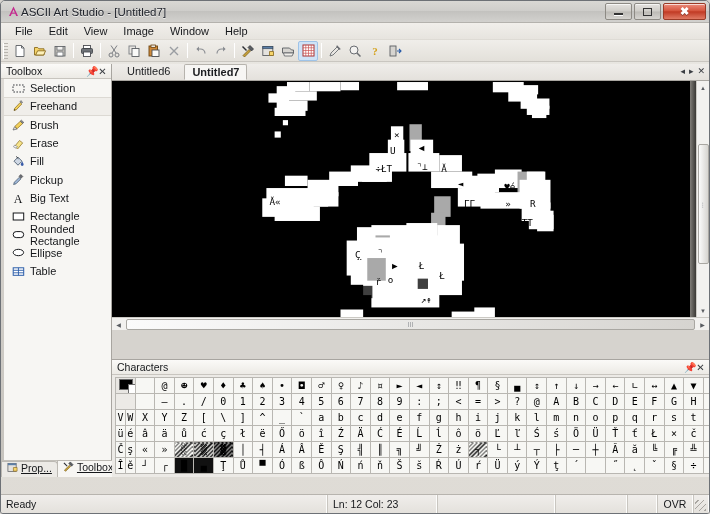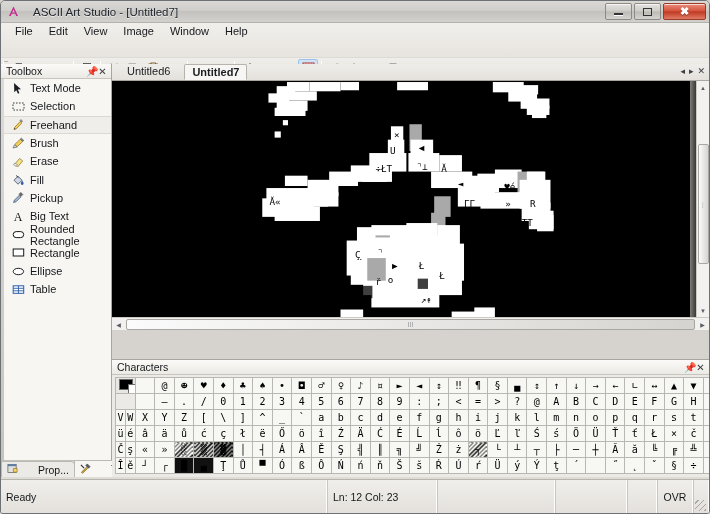--- a/index.html
+++ b/index.html
@@ -28,21 +28,21 @@
     padding-left: 5px;
     position: relative;
   }
   #app-icon {
     width: 14px; height: 14px;
     display: inline-flex; align-items: center; justify-content: center;
     color: #c02a8a; font-weight: bold; font-size: 12px;
     font-family: "Liberation Serif", serif;
   }
   #title-text {
-    margin-left: 13px;
+    margin-left: 1px;
     font-size: 11.5px;
     color: #20242c;
     text-shadow: 0 1px 0 #ffffffaa;
     white-space: nowrap;
   }
   #win-btns {
     position: absolute; right: 3px; top: 2px;
     display: flex; gap: 2px;
   }
   .wbtn {
@@ -58,22 +58,22 @@
     width: 43px;
     background: linear-gradient(180deg,#ec8d7d 0%,#d4543d 46%,#c03a24 52%,#e07a64 100%);
     border-color: #9a3a26; color: #fff;
   }
   .wbtn .glyph-min { width: 9px; height: 2px; background: #333; margin-top:5px; box-shadow:0 1px 0 #fff; }
   .wbtn .glyph-max { width: 9px; height: 8px; border: 1.5px solid #333; }
   .wbtn .glyph-x { font-size: 11px; font-weight: bold; line-height: 1; text-shadow: 0 1px 0 #00000055; }
 
   
   #menubar {
-    height: 35px;
-    display: flex; align-items: flex-start;
+    height: 17px;
+    display: flex; align-items: center;
     padding-left: 6px;
     background: linear-gradient(180deg,#f1efeb 0%,#e7e4df 100%);
     border-bottom: 1px solid #dedbd5;
   }
   .menu-item {
     padding: 2px 8px; font-size: 11px; color: #16181c;
     border-radius: 2px; cursor: default;
   }
 
   
@@ -128,24 +128,24 @@
   }
   .tool-row.sel { background: #f0eeea; border-top:1px solid #dcd9d3; border-bottom:1px solid #dcd9d3; }
   .tool-ico { width: 14px; height: 14px; display:flex; align-items:center; justify-content:center; flex:0 0 14px; }
   .tool-ico svg { display:block; }
 
   #dock-tabs {
     height: 17px; display: flex; align-items: flex-end;
     background: #e8e6e1; border-top: 1px solid #c3c0ba;
   }
   .dtab {
-    height: 16px; display: flex; align-items: center; gap: 20px;
+    height: 16px; display: flex; align-items: flex-start; gap: 3px;
     padding: 0 5px; font-size: 10.5px; color: #15171a;
     background: #eceae6; border: 1px solid #bcb9b3; border-bottom: none;
-    border-radius: 0 4px 0 0; margin-right: -1px;
+    border-radius: 0 4px 0 0; margin-right: -1px; text-decoration: underline;
   }
   .dtab.active { background: #f7f6f3; height: 17px; }
 
   
   #main { flex: 1; display: flex; flex-direction: column; background: #d6d3ce; min-width:0; }
 
   #mdi-tabs {
     height: 17px; display: flex; 
     background: linear-gradient(180deg,#efedea 0%,#e4e1dc 100%);
     border-bottom: 1px solid #a9a6a1;
@@ -213,21 +213,21 @@
     background-image: repeating-linear-gradient(135deg,#111 0 1.5px,#f7f7f4 1.5px 3px);
   }
   table#chargrid td.hatch75 {
     background-image: repeating-linear-gradient(135deg,#111 0 2.2px,#f7f7f4 2.2px 3px);
   }
   table#chargrid td.solid { background: #111; }
   td.colorcell { background: #e8e6e2 !important; position: relative; }
 
   
   #statusbar {
-    position: absolute; left: 0; right: 0; bottom: 0; height: 34px;
+    position: absolute; left: 0; right: 0; bottom: 0; height: 19px;
     display: flex; align-items: stretch;
     background: linear-gradient(180deg,#f0eeeb 0%,#e4e1dc 100%);
     border-top: 1px solid #b7b4ae;
     font-size: 10.5px; color: #15171a;
   }
   .sb-cell {
     border-left: 1px solid #c9c6c0; border-right:1px solid #fdfdfc;
     display: flex; align-items: center; padding: 0 5px;
   }
   .sb-cell:first-child { border-left: none; }
@@ -403,28 +403,20 @@
   <div id="body">
 
     <div id="leftdock">
       <div class="dock-head">
         <span class="t">Toolbox</span>
         <span class="hbtn">📌</span>
         <span class="hbtn">✕</span>
       </div>
       <div id="toolbox-list">
 
-        <div class="tool-row">
-          <span class="tool-ico">
-            <svg width="12" height="12" viewBox="0 0 12 12">
-                <path d="M2 1l7 6.3-3.2.3L7.4 11 6 11.7 4.3 8.3 2.3 10.3z" fill="#1c1f24"></path>
-              </svg>
-          </span>
-          <span>Text Mode</span>
-        </div>
 
         <div class="tool-row">
           <span class="tool-ico">
             <svg width="13" height="11" viewBox="0 0 13 11">
                 <rect x="1" y="2" width="11" height="7" fill="none" stroke="#3a3d42" stroke-width="1" stroke-dasharray="1.6 1.4"></rect>
               </svg>
           </span>
           <span>Selection</span>
         </div>
 
@@ -488,33 +480,33 @@
               </svg>
           </span>
           <span>Big Text</span>
         </div>
 
 
 
         <div class="tool-row">
           <span class="tool-ico">
             <svg width="13" height="11" viewBox="0 0 13 11">
+                <rect x="1.2" y="2" width="10.5" height="7" fill="#fff" stroke="#15171a" stroke-width="1"></rect>
+              </svg>
+          </span>
+          <span>Rectangle</span>
+        </div>
+
+        <div class="tool-row">
+          <span class="tool-ico">
+            <svg width="13" height="11" viewBox="0 0 13 11">
                 <rect x="1.2" y="2.6" width="10.5" height="6" rx="3" fill="#fff" stroke="#15171a" stroke-width="1"></rect>
               </svg>
           </span>
           <span>Rounded Rectangle</span>
-        </div>
-
-        <div class="tool-row">
-          <span class="tool-ico">
-            <svg width="13" height="11" viewBox="0 0 13 11">
-                <rect x="1.2" y="2" width="10.5" height="7" fill="#fff" stroke="#15171a" stroke-width="1"></rect>
-              </svg>
-          </span>
-          <span>Rectangle</span>
         </div>
 
         <div class="tool-row">
           <span class="tool-ico">
             <svg width="13" height="11" viewBox="0 0 13 11">
                 <ellipse cx="6.4" cy="5.5" rx="5.2" ry="3.2" fill="#fff" stroke="#15171a" stroke-width="1"></ellipse>
               </svg>
           </span>
           <span>Ellipse</span>
         </div>

